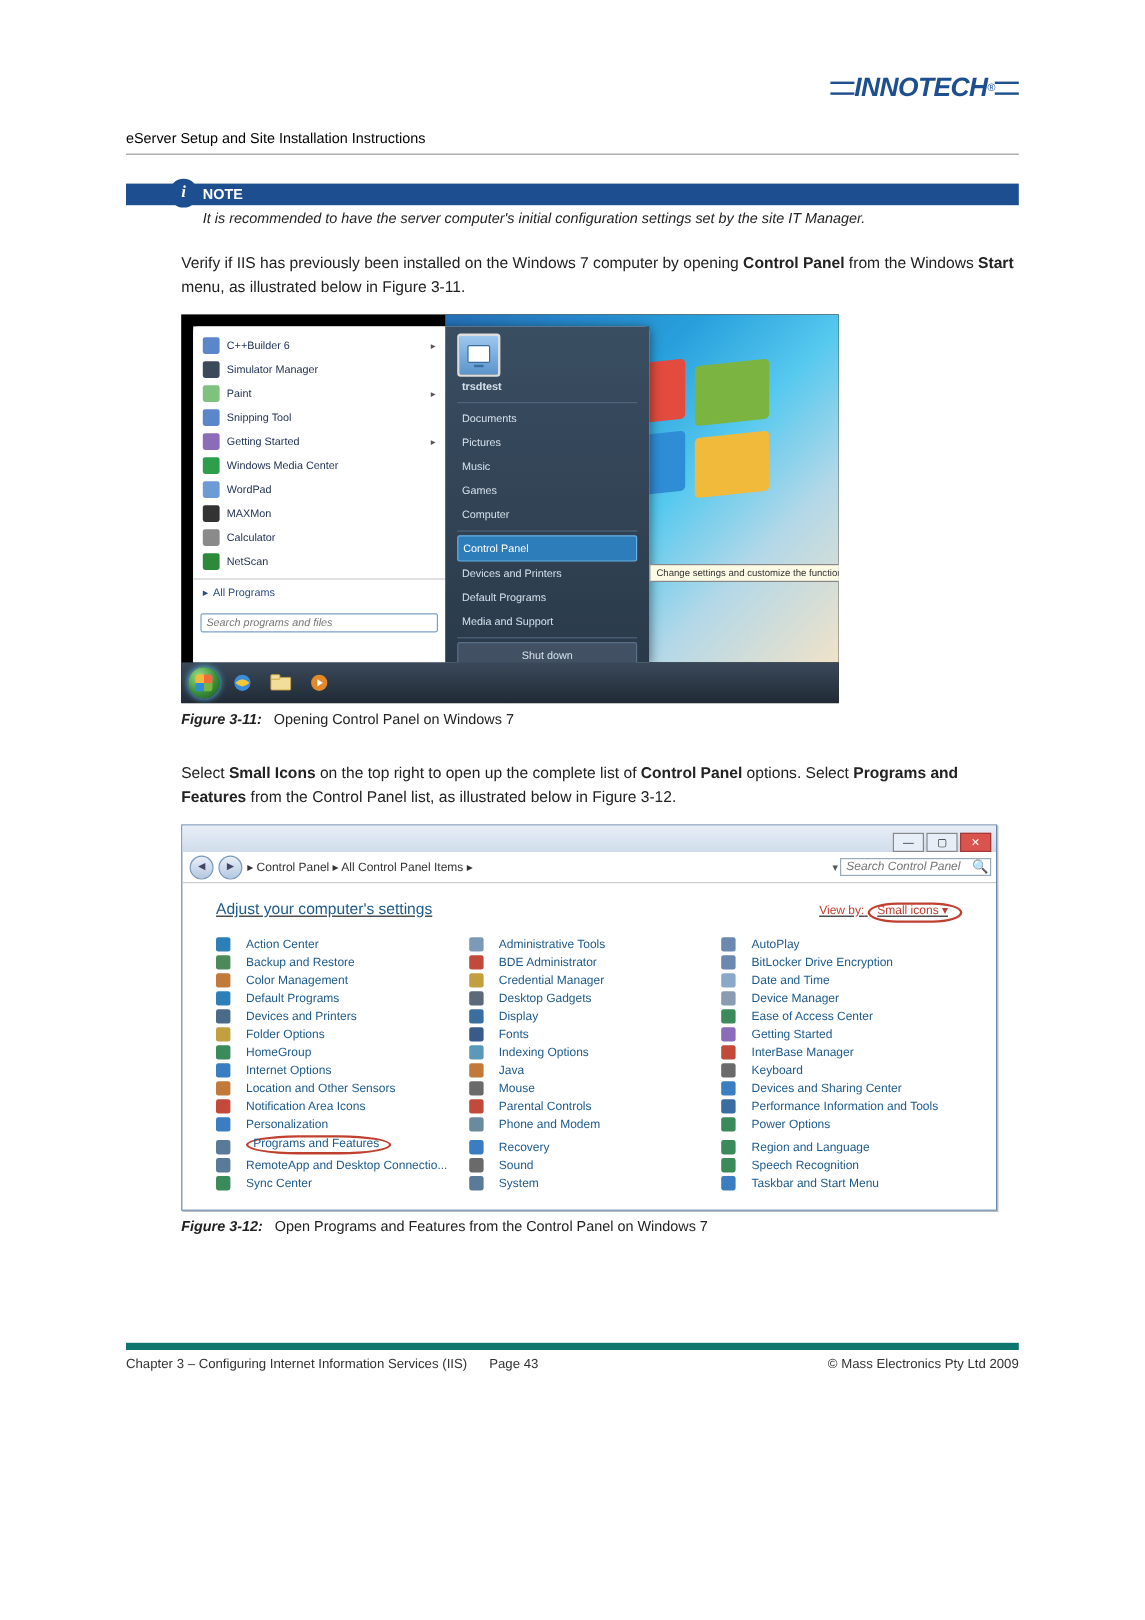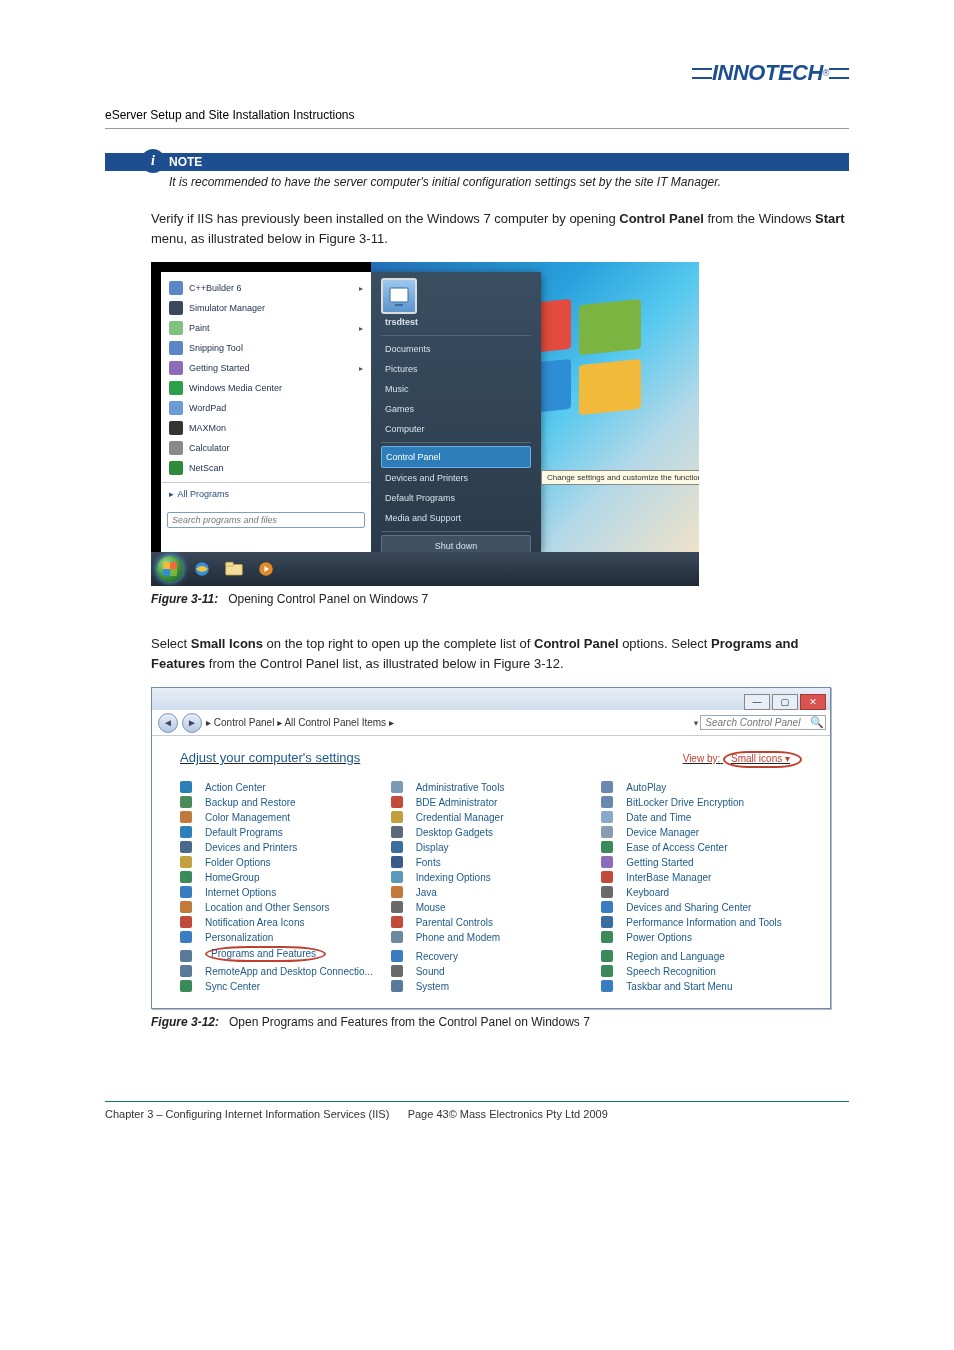--- a/index.html
+++ b/index.html
@@ -70,21 +70,21 @@
   .cp-head { display: flex; justify-content: space-between; padding: 14px 28px 8px 28px; align-items: baseline; text-decoration: underline; }
   .cp-head-l { color: #1d5a8c; font-size: 13px; }
   .cp-head-r { color: #c04030; font-size: 10px; }
   .cp-view-oval { border: 2px solid #c04030; border-radius: 50%/80%; padding: 0 10px 2px 6px; }
   .cp-grid { display: grid; grid-template-columns: repeat(3, 1fr); padding: 8px 28px 16px 28px; column-gap: 10px; row-gap: 3px; }
   .cp-link { color: #1d5a8c; font-size: 10px; display: flex; align-items: flex-end; gap: 13px; }
   .cp-link .ic { width: 12px; height: 12px; flex-shrink:0; border-radius:2px;}
   .cp-oval { border: 2px solid #c04030; border-radius: 50%/70%; padding: 0 8px 1px 4px; display: inline-flex; }
 
   
-  .footer { display: flex; justify-content: flex-start; font-size: 11px; color: #333; margin-top: 72px; border-top: 1px solid #0f766e; padding-top: 6px;}
+  .footer { display: flex; justify-content: space-between; font-size: 11px; color: #333; margin-top: 90px; border-top: 6px solid #0f766e; padding-top: 6px;}
 </style>
 </head>
 <body>
 
 <div class="page">
   <div class="logo">
     <span>INNOTECH</span>
       <span class="logo-r">®</span>
   </div>
 

